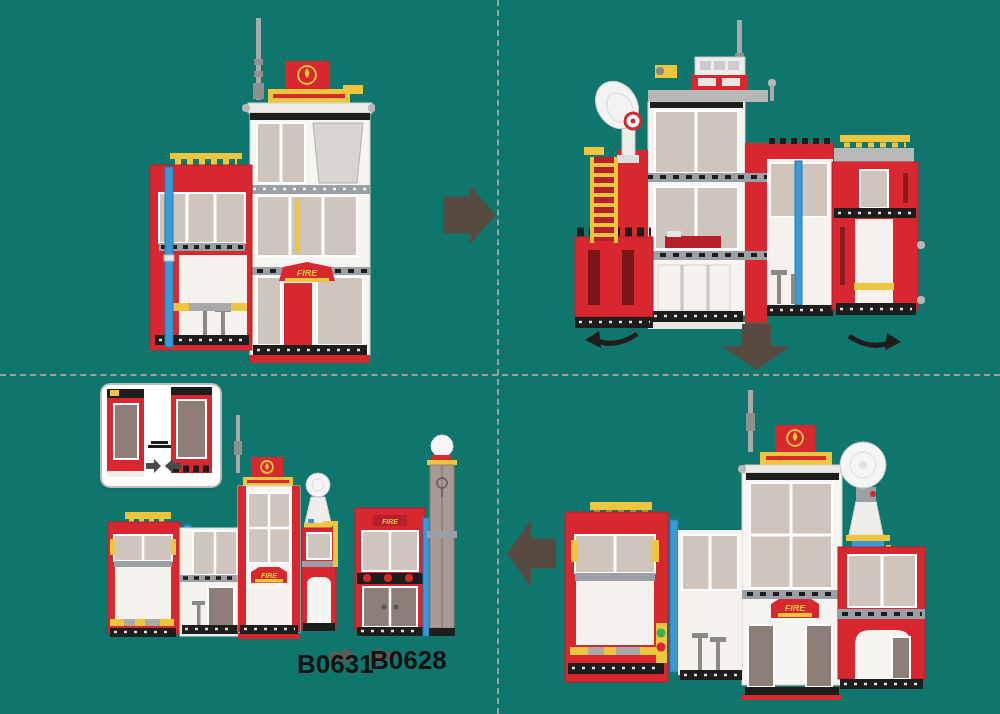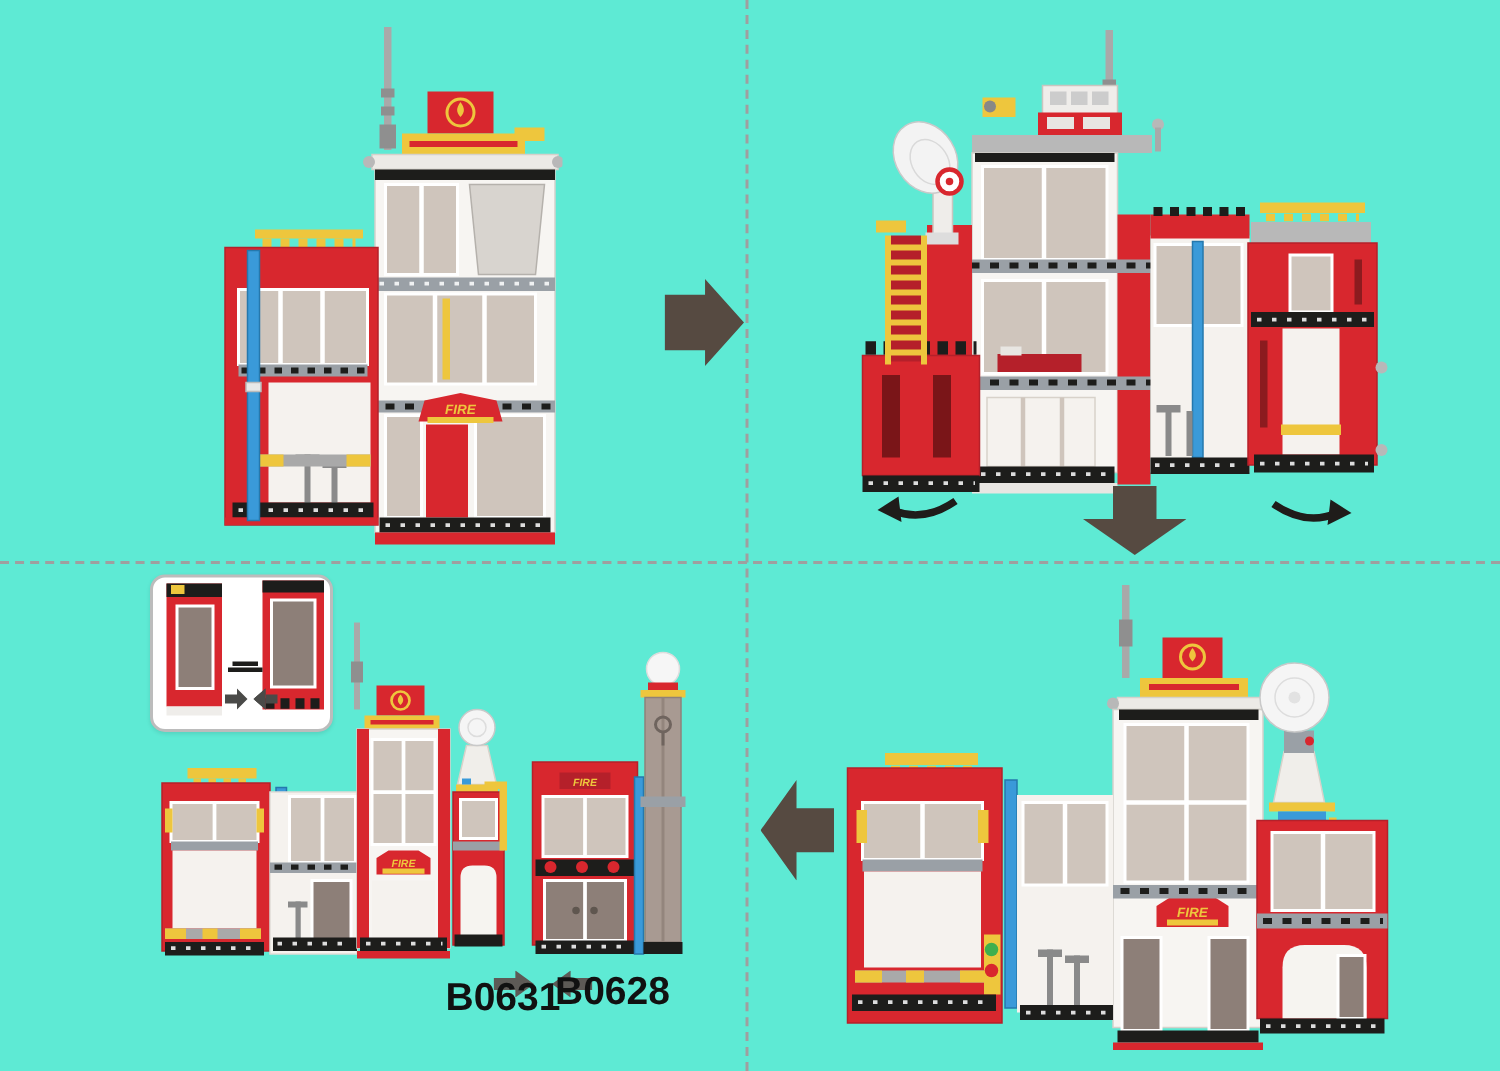--- a/index.html
+++ b/index.html
@@ -1,17 +1,17 @@
 <!DOCTYPE html>
 <html><head>
 <meta charset="utf-8">
 <style>
   html,body{margin:0;padding:0;background:#ffffff;}
-  .canvas{position:relative;width:1000px;height:714px;background:#5eead4;
-          font-family:"Liberation Sans",sans-serif;overflow:hidden;text-align:right;}
+  .canvas{position:relative;width:1000px;height:714px;background:#0f766e;
+          font-family:"Liberation Sans",sans-serif;overflow:hidden;}
   .divider-v{position:absolute;left:497px;top:0;height:714px;width:0;
              border-left:2px dashed #9f9f9f;}
   .divider-h{position:absolute;top:374px;left:0;width:1000px;height:0;
              border-top:2px dashed #9f9f9f;}
   .quad{position:absolute;}
   .bigarrow{position:absolute;background:#564a41;}
   .arrow-right{clip-path:polygon(0% 18%,51% 18%,51% 0%,100% 50%,51% 100%,51% 82%,0% 82%);}
   .arrow-down{clip-path:polygon(29% 0%,71% 0%,71% 48%,100% 48%,50% 100%,0% 48%,29% 48%);}
   .arrow-left{clip-path:polygon(100% 28%,49% 28%,49% 0%,0% 50%,49% 100%,49% 72%,100% 72%);}
   .smallarrow{position:absolute;background:#5d5a56;}

